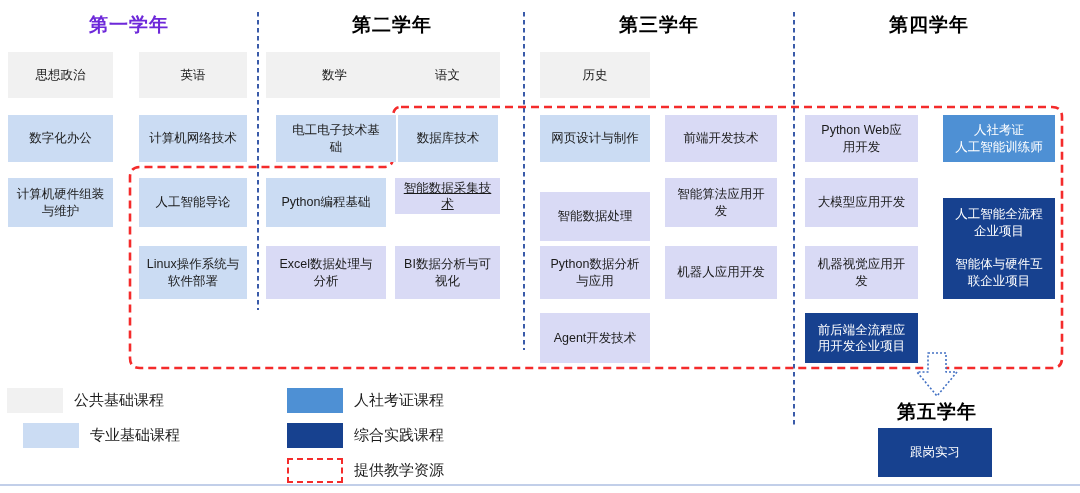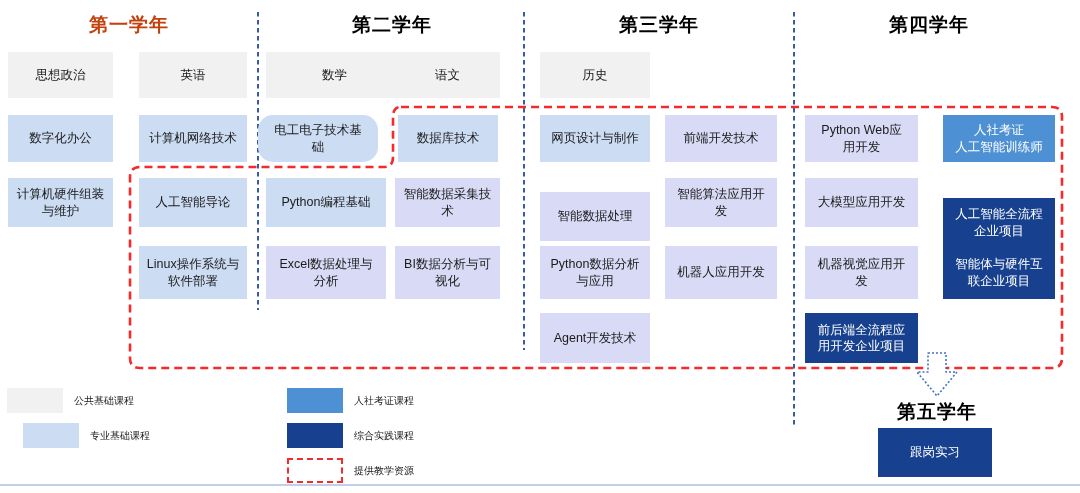--- a/index.html
+++ b/index.html
@@ -22,21 +22,21 @@
     position:absolute;
     display:flex;align-items:center;justify-content:center;
     text-align:center;
     font-size:12.5px;line-height:1.3;color:#1b1b1b;
     white-space:pre-line;
     padding:2px 4px;
   }
   .course.cert,.course.practice{color:#ffffff;}
   .legend-item{position:absolute;display:flex;align-items:center;}
   .legend-swatch{width:56px;height:25px;flex:0 0 auto;}
-  .legend-label{margin-left:11px;font-size:10px;color:#1b1b1b;white-space:nowrap;}
+  .legend-label{margin-left:11px;font-size:15px;color:#1b1b1b;white-space:nowrap;}
   .footer-line{position:absolute;left:0;width:1080px;height:2px;}
 </style>
 </head>
 <body>
 
 <div class="stage">
 
   <svg class="overlay" viewBox="0 0 1080 493">
 
     <line id="divider-1" x1="258" y1="12" x2="258" y2="310" stroke-width="2" stroke-dasharray="4.5 3.5" fill="none" stroke="#3a5ba9"></line>
@@ -44,48 +44,48 @@
     <line id="divider-3" x1="794" y1="12" x2="794" y2="427" stroke-width="2" stroke-dasharray="4.5 3.5" fill="none" stroke="#3a5ba9"></line>
 
     <path id="red-outline" d="M 401 107 L 1052 107 Q 1062 107 1062 117 L 1062 358 Q 1062 368 1052 368
              L 140 368 Q 130 368 130 358 L 130 177 Q 130 167 140 167 L 384 167
              Q 393 167 393 157 L 393 117 Q 393 107 401 107 Z" fill="none" stroke-width="2.6" stroke-dasharray="8 5" stroke="#f42b2b"></path>
 
     <polygon id="down-arrow" points="928,353 946,353 946,372 957,372 937,396 917,372 928,372" fill="#ffffff" stroke-width="1.6" stroke-dasharray="2 2" stroke-linejoin="round" stroke="#4472c4"></polygon>
   </svg>
 
   <div id="headers">
-      <div class="year-header" style="left: 129px; top: 12px; color: #c2410c;">第一学年</div>
+      <div class="year-header" style="left: 129px; top: 12px; color: #6d28d9;">第一学年</div>
       <div class="year-header" style="left: 392px; top: 12px; color: rgb(0, 0, 0);">第二学年</div>
       <div class="year-header" style="left: 659px; top: 12px; color: rgb(0, 0, 0);">第三学年</div>
       <div class="year-header" style="left: 929px; top: 12px; color: rgb(0, 0, 0);">第四学年</div>
       <div class="year-header" style="left: 937px; top: 399px; color: rgb(0, 0, 0);">第五学年</div>
     </div>
   <div id="courses">
       <div class="course public" style="left: 8px; top: 52px; width: 105px; height: 46px; background: rgb(241, 241, 241);">思想政治</div>
       <div class="course public" style="left: 139px; top: 52px; width: 108px; height: 46px; background: rgb(241, 241, 241);">英语</div>
       <div class="course public" style="left: 266px; top: 52px; width: 137px; height: 46px; background: rgb(241, 241, 241);">数学</div>
       <div class="course public" style="left: 395px; top: 52px; width: 105px; height: 46px; background: rgb(241, 241, 241);">语文</div>
       <div class="course public" style="left: 540px; top: 52px; width: 110px; height: 46px; background: rgb(241, 241, 241);">历史</div>
       <div class="course basic" style="left: 8px; top: 115px; width: 105px; height: 47px; background: rgb(203, 220, 243);">数字化办公</div>
       <div class="course basic" style="left: 139px; top: 115px; width: 108px; height: 47px; background: rgb(203, 220, 243);">计算机网络技术</div>
-      <div class="course basic" style="left: 258px; top: 115px; width: 120px; height: 47px; background: rgb(203, 220, 243); border-radius: 15px;">电工电子技术基
+      <div class="course basic" style="left: 276px; top: 115px; width: 120px; height: 47px; background: rgb(203, 220, 243);">电工电子技术基
 础</div>
       <div class="course basic" style="left: 398px; top: 115px; width: 100px; height: 47px; background: rgb(203, 220, 243);">数据库技术</div>
       <div class="course basic" style="left: 540px; top: 115px; width: 110px; height: 47px; background: rgb(203, 220, 243);">网页设计与制作</div>
       <div class="course core" style="left: 665px; top: 115px; width: 112px; height: 47px; background: rgb(217, 218, 245);">前端开发技术</div>
       <div class="course core" style="left: 805px; top: 115px; width: 113px; height: 47px; background: rgb(217, 218, 245);">Python Web应
 用开发</div>
       <div class="course cert" style="left: 943px; top: 115px; width: 112px; height: 47px; background: rgb(78, 144, 212);">人社考证
 人工智能训练师</div>
       <div class="course basic" style="left: 8px; top: 178px; width: 105px; height: 49px; background: rgb(203, 220, 243);">计算机硬件组装
 与维护</div>
       <div class="course basic" style="left: 139px; top: 178px; width: 108px; height: 49px; background: rgb(203, 220, 243);">人工智能导论</div>
       <div class="course basic" style="left: 266px; top: 178px; width: 120px; height: 49px; background: rgb(203, 220, 243);">Python编程基础</div>
-      <div class="course core" style="left: 395px; top: 178px; width: 105px; height: 49px; background: rgb(217, 218, 245);">智能数据采集技
+      <div class="course core" style="left: 395px; top: 178px; width: 105px; height: 36px; background: rgb(217, 218, 245); text-decoration: underline;">智能数据采集技
 术</div>
       <div class="course core" style="left: 540px; top: 178px; width: 110px; height: 49px; background: rgb(217, 218, 245); margin-top: 14px;">智能数据处理</div>
       <div class="course core" style="left: 665px; top: 178px; width: 112px; height: 49px; background: rgb(217, 218, 245);">智能算法应用开
 发</div>
       <div class="course core" style="left: 805px; top: 178px; width: 113px; height: 49px; background: rgb(217, 218, 245);">大模型应用开发</div>
       <div class="course practice" style="left: 943px; top: 178px; width: 112px; height: 49px; background: rgb(23, 65, 143); margin-top: 20px;">人工智能全流程
 企业项目</div>
       <div class="course basic" style="left: 139px; top: 246px; width: 108px; height: 53px; background: rgb(203, 220, 243);">Linux操作系统与
 软件部署</div>
       <div class="course core" style="left: 266px; top: 246px; width: 120px; height: 53px; background: rgb(217, 218, 245);">Excel数据处理与

